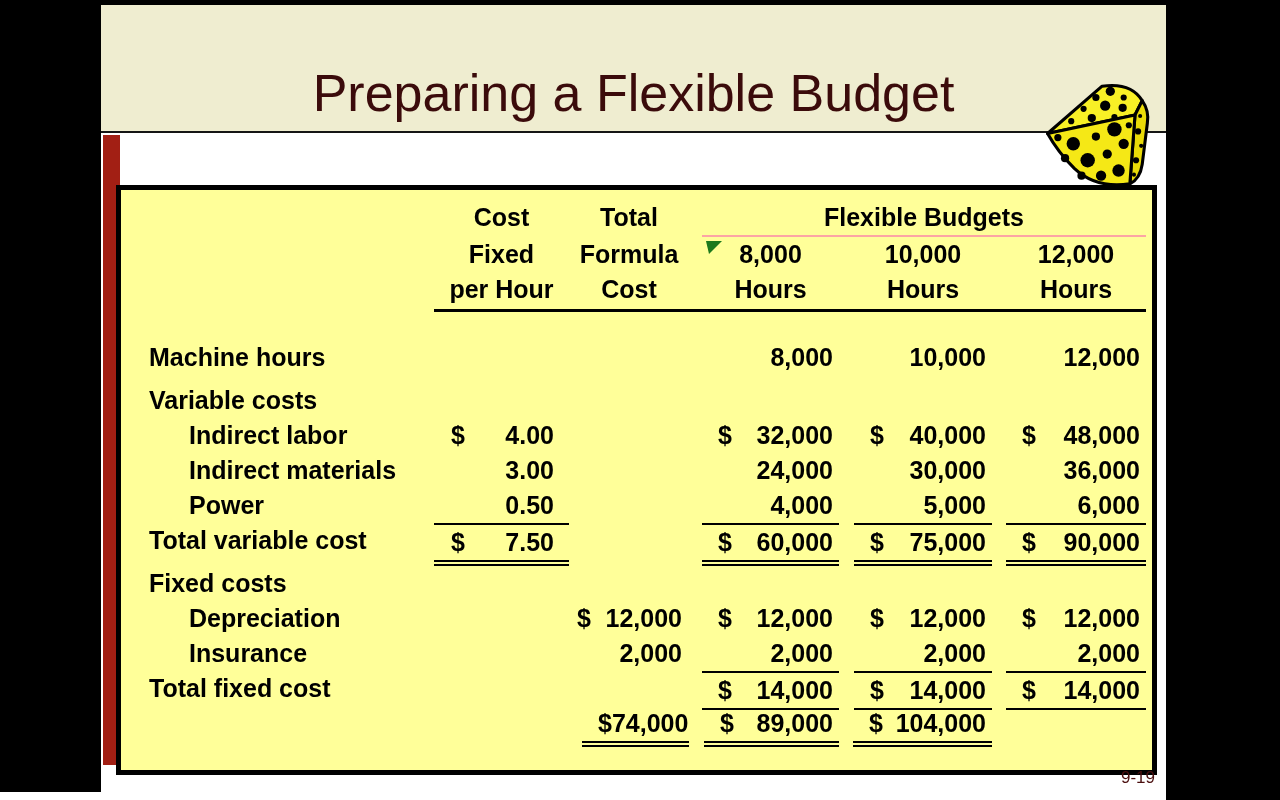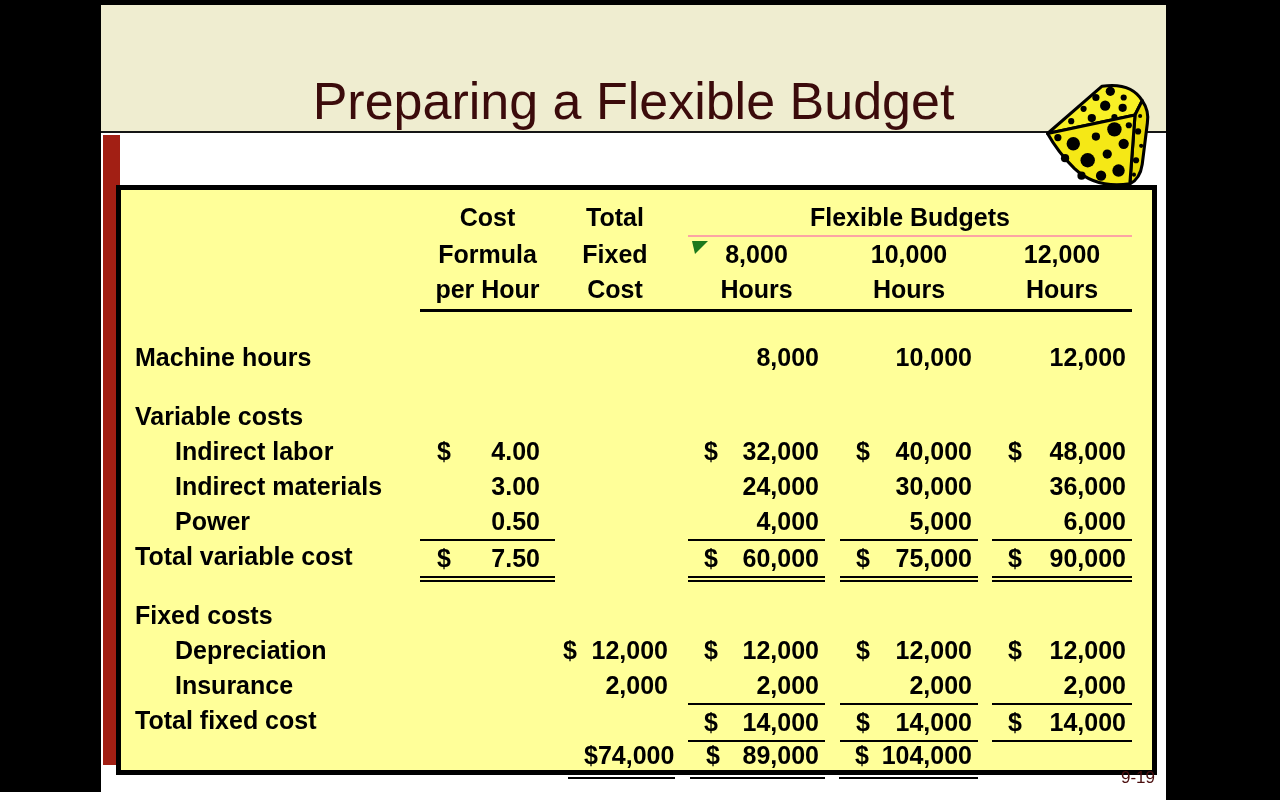--- a/index.html
+++ b/index.html
@@ -14,32 +14,32 @@
   .black-right { position: absolute; left: 1166px; top: 0; width: 114px;  height: 800px; background: #000; }
   .black-top   { position: absolute; left: 101px;  top: 0; width: 1065px; height: 5px;   background: #000; }
 
   .title-band {
     position: absolute; left: 101px; top: 5px; width: 1065px; height: 128px;
     background: #EFEDD0; border-bottom: 2px solid #151515;
     display: flex; align-items: flex-end; justify-content: center;
   }
   .title {
     font-size: 52px; font-weight: 400; color: #3B0B0B;
-    white-space: nowrap;
+    padding-bottom: 8px; white-space: nowrap;
   }
 
   .accent-bar {
     position: absolute; left: 103px; top: 135px; width: 17px; height: 630px;
     background: #A21F14;
   }
 
   .table-box {
     position: absolute; left: 116px; top: 185px; width: 1041px; height: 590px;
     background: #FFFF99; border: 5px solid #000;
-    padding: 10px 14px 0 14px;
+    padding: 10px 14px 0 28px;
     font-weight: bold; font-size: 25px; color: #000;
   }
 
   .grid {
     display: grid;
     grid-template-columns: 285px 135px 120px 150px 153px 154px;
     line-height: 35px;
   }
   .hc { text-align: center; }
   .cc { margin-left: 13px; }
@@ -53,21 +53,21 @@
   .marker { position: absolute; left: 4px; top: 3px; }
 
   .hrule {
     height: 0; border-top: 3px solid #000;
     margin-left: 285px; width: 712px;
     margin-top: 2px; margin-bottom: 12px;
   }
 
   .trow { height: 35px; }
   .trow.mt16 { margin-top: 28px; }
-  .trow.mt20 { margin-top: 24px; }
+  .trow.mt20 { margin-top: 8px; }
   .lbl { white-space: nowrap; }
   .ind { padding-left: 40px; }
 
   .cell { display: flex; align-items: center; }
   .cell .v { margin-left: auto; white-space: nowrap; }
   .cell .d { white-space: nowrap; }
   .ca { padding-left: 17px; padding-right: 15px; }
   .cb { padding-left: 8px;  padding-right: 7px;  }
   .cf { padding-left: 16px; padding-right: 6px;  }
   .rt  { border-top: 2px solid #000; }
@@ -134,22 +134,22 @@
 
   <div class="grid">
     <div></div>
     <div class="hc">Cost</div>
     <div class="hc">Total</div>
     <div class="flex-group">Flexible Budgets</div>
   </div>
 
   <div class="grid">
     <div></div>
+    <div class="hc">Fixed</div>
     <div class="hc">Formula</div>
-    <div class="hc">Fixed</div>
     <div class="hc cc vol-cell">
       <svg class="marker" width="17" height="15" viewBox="0 0 17 15">
           <polygon points="0,1 16,1 3,14" fill="#1C791C"></polygon>
         </svg>
       <span>8,000</span>
     </div>
     <div class="hc cd">10,000</div>
     <div class="hc ce">12,000</div>
   </div>
 

